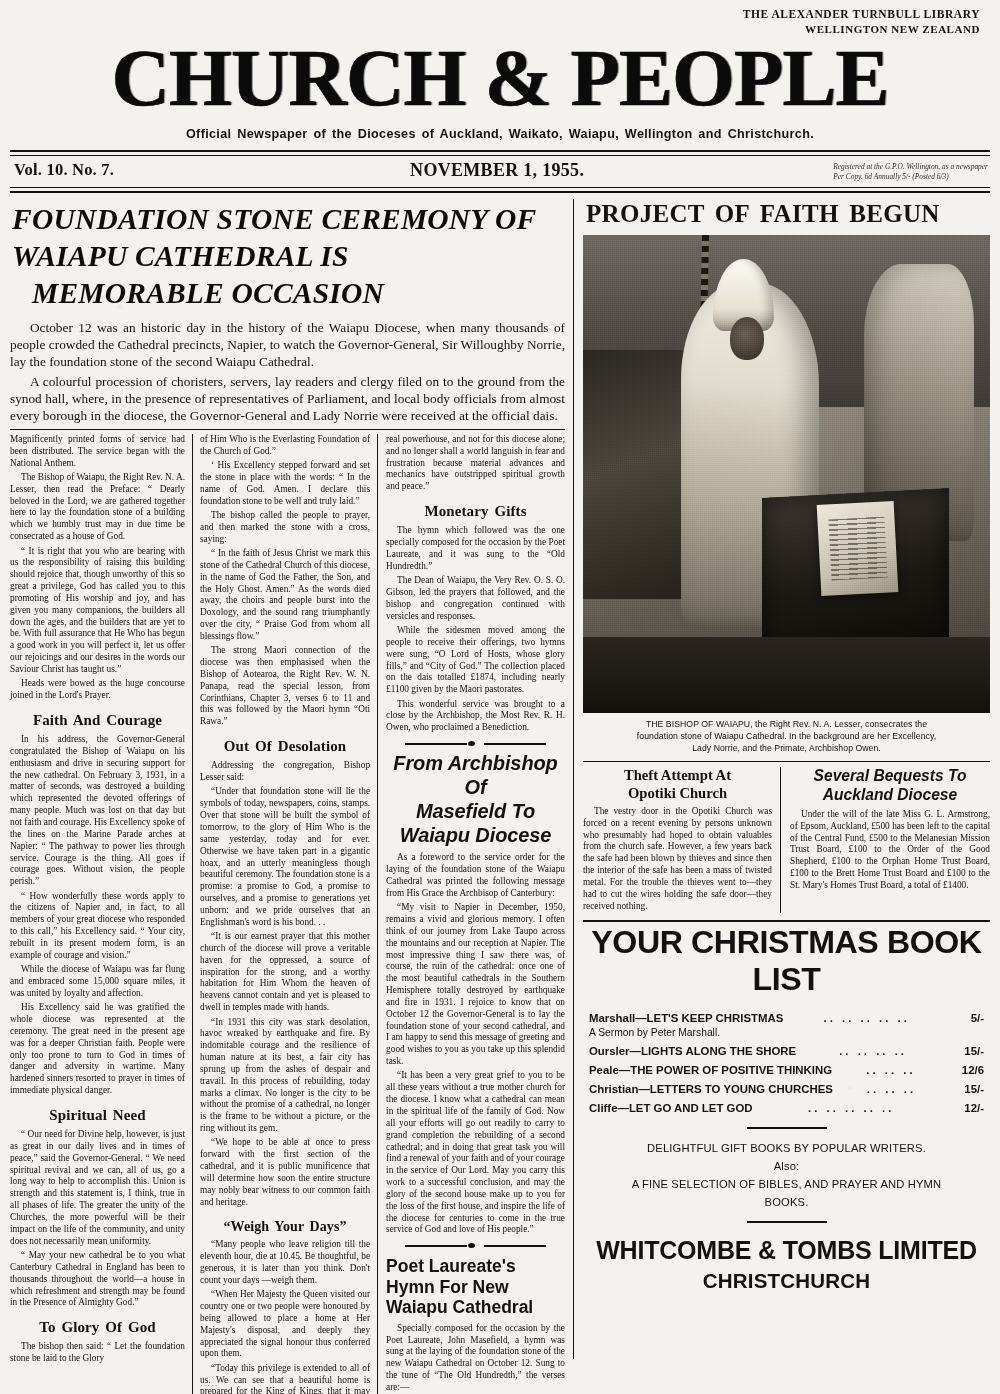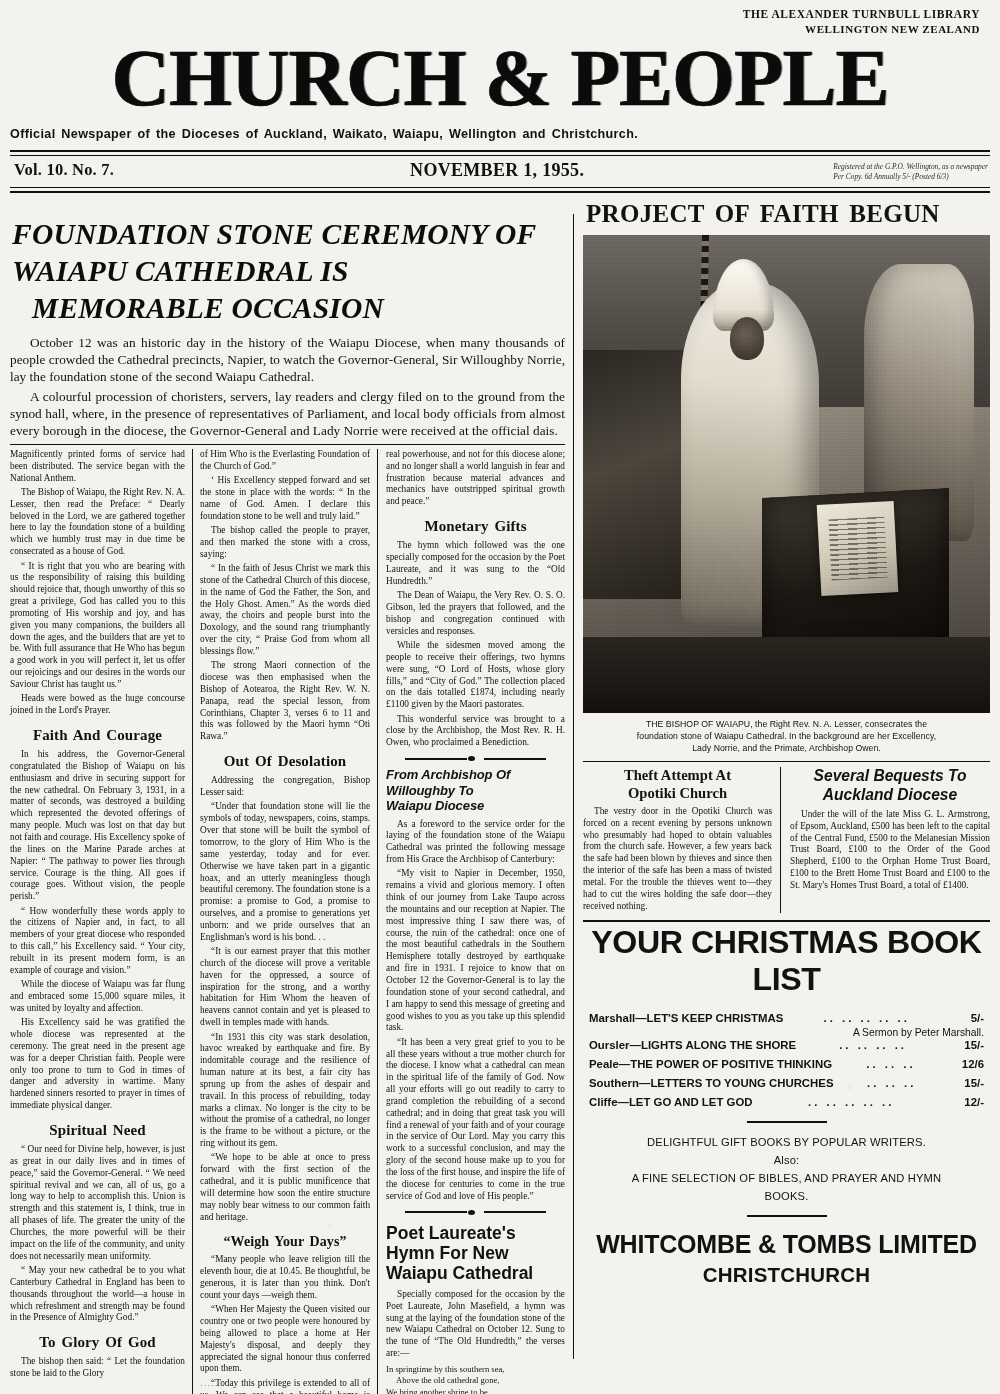--- a/index.html
+++ b/index.html
@@ -52,21 +52,21 @@
     font-size: 81px;
     line-height: 0.98;
     letter-spacing: -1px;
     margin-top: 4px;
     color: #0b0b0b;
     -webkit-text-stroke: 0.6px #0b0b0b;
     text-shadow: 1.5px 0 0 rgba(0,0,0,0.35), -0.5px 0 0 rgba(0,0,0,0.2);
     white-space: nowrap;
   }
   .masthead-sub {
-    text-align: left;
+    text-align: center;
     font-family: "Liberation Sans", sans-serif;
     font-weight: bold;
     font-size: 12.6px;
     letter-spacing: 0.35px;
     margin-top: 9px;
     word-spacing: 2px;
   }
   .rule-double {
     margin-top: 9px;
     border-top: 2.4px solid #111;
@@ -112,21 +112,20 @@
   .body-grid {
     display: flex;
     margin-top: 6px;
     height: 1160px;
   }
   .left-section {
     width: 564px;
     padding-right: 8px;
     border-right: 1.6px solid #111;
     box-sizing: border-box;
-    margin-top: 15px;
   }
   .right-section {
     flex: 1;
     padding-left: 9px;
     box-sizing: border-box;
   }
 
   
   .main-headline {
     font-family: "Liberation Serif", serif;
@@ -182,23 +181,23 @@
     letter-spacing: 0.1px;
     margin: 9px 0 4px 0;
     word-spacing: 2px;
   }
   .subhead.sm { font-size: 14px; }
 
   .ital-head {
     font-family: "Liberation Sans", sans-serif;
     font-style: italic;
     font-weight: bold;
-    font-size: 13px;
+    font-size: 20px;
     line-height: 1.19;
-    text-align: left;
+    text-align: center;
     margin: 6px 0 5px 0;
     letter-spacing: -0.1px;
   }
 
   .bold-head {
     font-family: "Liberation Sans", sans-serif;
     font-weight: bold;
     font-size: 17.5px;
     line-height: 1.17;
     text-align: left;
@@ -397,22 +396,22 @@
     letter-spacing: 3px;
     font-weight: bold;
     margin: 0 4px;
     text-align: center;
     color: #161616;
   }
   .book-price { white-space: nowrap; font-weight: bold; min-width: 34px; text-align: right; }
   .book-sub {
     font-size: 10.3px;
     font-weight: normal;
-    text-align: right;
-    margin: -4px 0 1px 0;
+    text-align: left;
+    margin: -4px 0 7px 0;
   }
   .ad-rule {
     width: 80px; height: 2.2px; background: #111;
     margin: 13px auto 13px auto;
   }
   .ad-line {
     text-align: center;
     font-size: 11.2px;
     margin: 6px 0;
     letter-spacing: 0.15px;
@@ -532,21 +531,21 @@
           <div class="subhead">Monetary Gifts</div>
           <p>The hymn which followed was the one specially composed for the occasion by the Poet Laureate, and it was sung to the “Old Hundredth.”</p>
           <p>The Dean of Waiapu, the Very Rev. O. S. O. Gibson, led the prayers that followed, and the bishop and congregation continued with versicles and responses.</p>
           <p>While the sidesmen moved among the people to receive their offerings, two hymns were sung, “O Lord of Hosts, whose glory fills,” and “City of God.” The collection placed on the dais totalled £1874, including nearly £1100 given by the Maori pastorates.</p>
           <p>This wonderful service was brought to a close by the Archbishop, the Most Rev. R. H. Owen, who proclaimed a Benediction.</p>
 
           <div class="divider-orn"><span class="dot"></span></div>
 
           <div class="ital-head">
             <span>From Archbishop Of</span><br>
-            <span>Willoughby To</span><br>
+            <span>Masefield To</span><br>
             <span>Waiapu Diocese</span>
           </div>
           <p>As a foreword to the service order for the laying of the foundation stone of the Waiapu Cathedral was printed the following message from His Grace the Archbisop of Canterbury:</p>
           <p>“My visit to Napier in December, 1950, remains a vivid and glorious memory. I often think of our journey from Lake Taupo across the mountains and our reception at Napier. The most impressive thing I saw there was, of course, the ruin of the cathedral: once one of the most beautiful cathedrals in the Southern Hemisphere totally destroyed by earthquake and fire in 1931. I rejoice to know that on October 12 the Governor-General is to lay the foundation stone of your second cathedral, and I am happy to send this message of greeting and good wishes to you as you take up this splendid task.</p>
           <p>“It has been a very great grief to you to be all these years without a true mother church for the diocese. I know what a cathedral can mean in the spiritual life of the family of God. Now all your efforts will go out readily to carry to grand completion the rebuilding of a second cathedral; and in doing that great task you will find a renewal of your faith and of your courage in the service of Our Lord. May you carry this work to a successful conclusion, and may the glory of the second house make up to you for the loss of the first house, and inspire the life of the diocese for centuries to come in the true service of God and love of His people.”</p>
 
           <div class="divider-orn"><span class="dot"></span></div>
 
           <div class="bold-head">
             <span>Poet Laureate's</span><br>
@@ -638,21 +637,21 @@
             <span class="book-price">15/-</span>
           </div>
 
           <div class="book-row">
             <span class="book-author"><span>Peale</span>—<span>THE POWER OF POSITIVE THINKING</span></span>
             <span class="book-dots">.. .. ..</span>
             <span class="book-price">12/6</span>
           </div>
 
           <div class="book-row">
-            <span class="book-author"><span>Southern</span>—<span>LETTERS TO YOUNG CHURCHES</span></span>
+            <span class="book-author"><span>Christian</span>—<span>LETTERS TO YOUNG CHURCHES</span></span>
             <span class="book-dots">.. .. ..</span>
             <span class="book-price">15/-</span>
           </div>
 
           <div class="book-row">
             <span class="book-author"><span>Cliffe</span>—<span>LET GO AND LET GOD</span></span>
             <span class="book-dots">.. .. .. .. ..</span>
             <span class="book-price">12/-</span>
           </div>
         </div>

